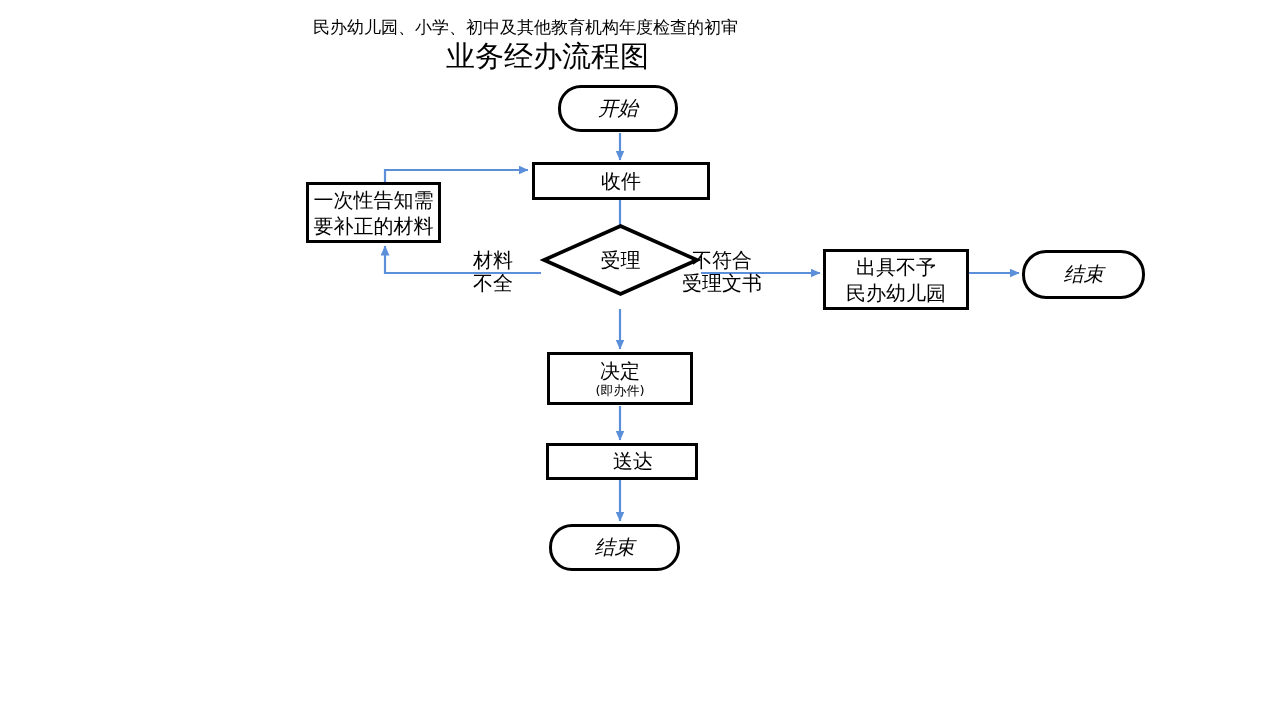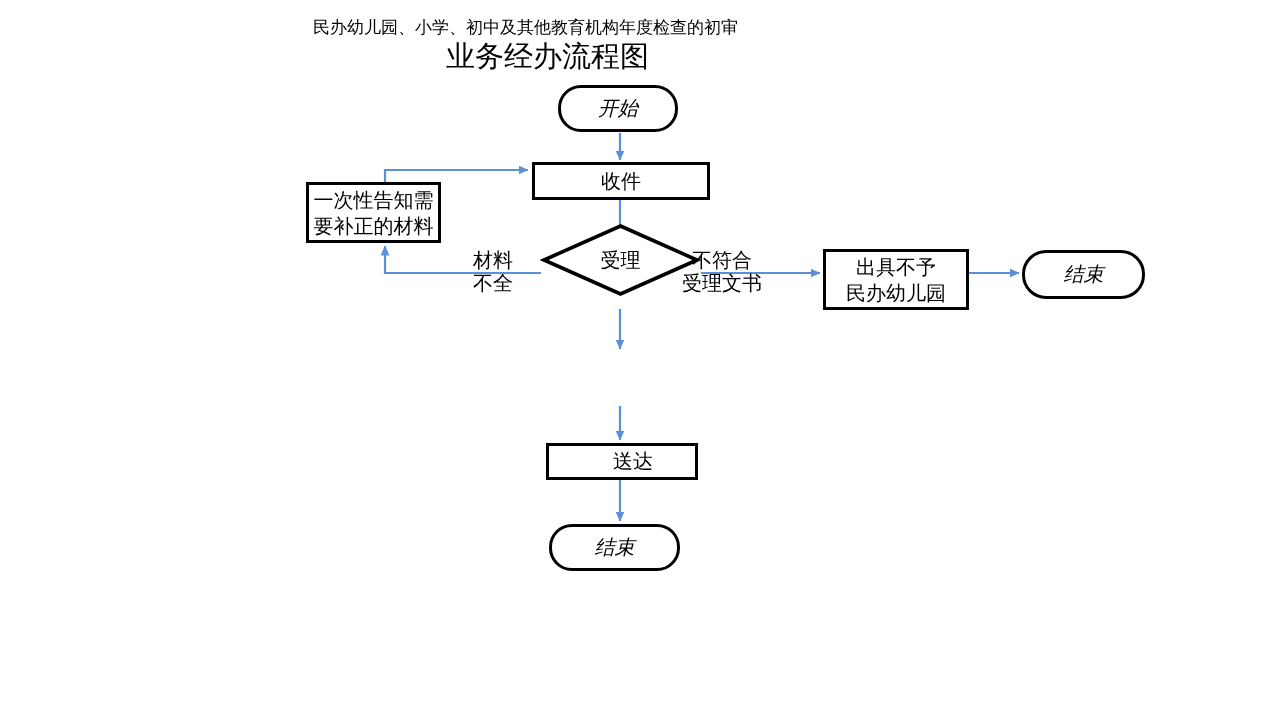--- a/index.html
+++ b/index.html
@@ -108,20 +108,24 @@
 
   <div class="node" id="n-issue">
     <span>出具不予</span>
     <span>民办幼儿园</span>
   </div>
 
   <div class="node terminator" id="n-end-right">
     <span>结束</span>
   </div>
 
+  <div class="node" id="n-decide">
+    <span class="main">决定</span>
+    <span class="note">(即办件)</span>
+  </div>
 
   <div class="node" id="n-deliver">
     <span>送达</span>
   </div>
 
   <div class="node terminator" id="n-end-bottom">
     <span>结束</span>
   </div>
 
   <div class="edge-label" id="lbl-incomplete">

